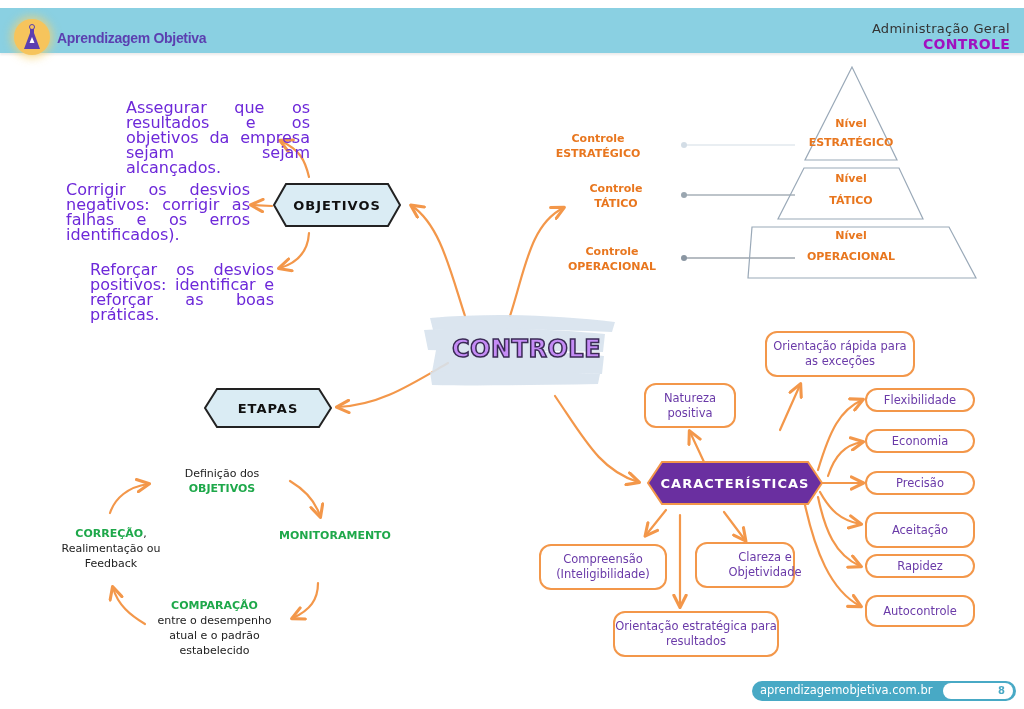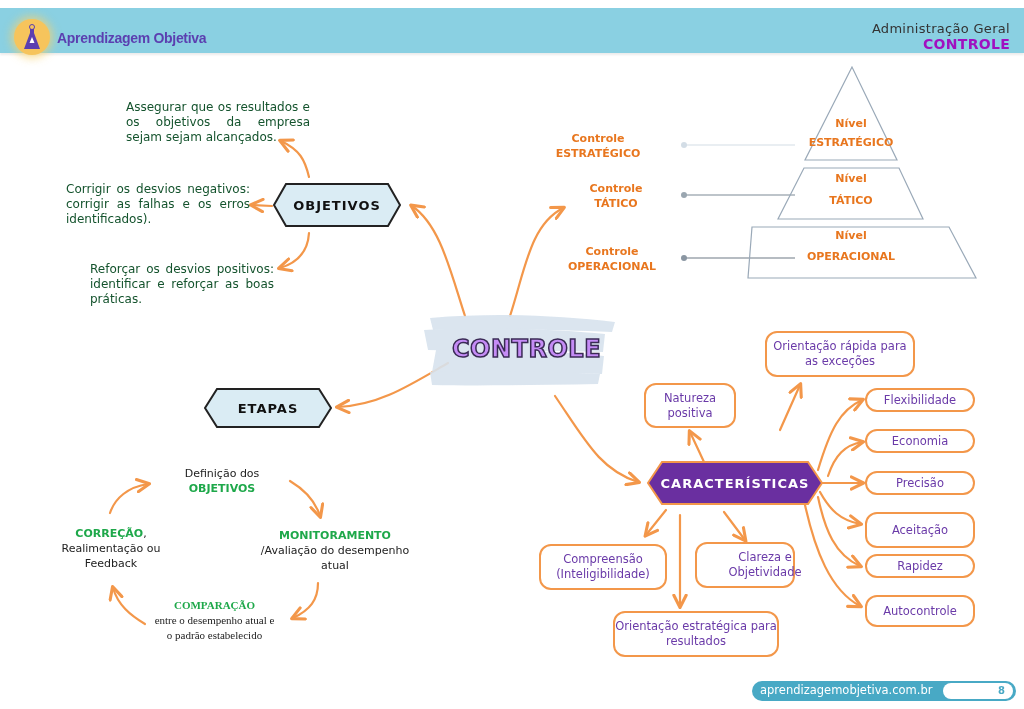--- a/index.html
+++ b/index.html
@@ -10,21 +10,21 @@
   .header { position: absolute; left: 0; top: 8px; width: 1024px; height: 45px; background: #8ad0e2; box-shadow: 0 2px 2px rgba(0,0,0,0.08); }
   .logo { position: absolute; left: 14px; top: 11px; width: 36px; height: 36px; border-radius: 50%; background: #f6c45c; box-shadow: 0 0 8px 3px rgba(246,210,110,0.7); }
   .logo svg { position: absolute; left: 8px; top: 4px; }
   .brand { position: absolute; left: 57px; top: 22px; font-family: "Liberation Sans", sans-serif; font-weight: bold; font-size: 14px; color: #5b3fb0; letter-spacing: -0.3px; }
   .hdr-right { position: absolute; right: 14px; top: 13px; text-align: right; font-family: "DejaVu Sans", sans-serif; }
   .hdr-sub { font-size: 13px; color: #333; letter-spacing: 0.3px; }
   .hdr-title { font-size: 14px; color: #a010c0; font-weight: bold; letter-spacing: 0.3px; }
 
   svg.lines { position: absolute; left: 0; top: 0; width: 1024px; height: 709px; pointer-events: none; }
 
-  .txt { position: absolute; font-size: 12px; line-height: 15px; color: #14532d; }
+  .txt { position: absolute; font-size: 16px; line-height: 15px; color: #6d28d9; }
   .justify { text-align: justify; text-align-last: left; }
 
   .hex { position: absolute; display: flex; align-items: center; justify-content: center; font-weight: bold; }
   .hex svg { position: absolute; left: 0; top: 0; }
   .hex span { position: relative; letter-spacing: 1px; }
 
   .center-word { position: absolute; left: 452px; top: 335px; font-family: "DejaVu Sans", sans-serif; font-weight: 900; font-size: 24px; color: #c58cf6; -webkit-text-stroke: 1.5px #3a2a55; letter-spacing: 0.5px; }
 
   .lvl-label { position: absolute; text-align: center; font-size: 11px; line-height: 15px; color: #e8761e; font-weight: bold; }
   .pyr-text { position: absolute; text-align: center; font-size: 11px; line-height: 14px; color: #e8761e; font-weight: bold; width: 120px; }
@@ -162,23 +162,22 @@
     </svg>
   <span>ETAPAS</span>
 </div>
 
 <div class="stage" style="left:162px; top:466px; width:120px;">
   <div>Definição dos</div>
   <div class="green">OBJETIVOS</div>
 </div>
 <div class="stage" style="left:260px; top:528px; width:150px;">
   <div class="green">MONITORAMENTO</div>
-  <div>/Avaliação do desempenho atual</div>
-</div>
-<div class="stage" style="left:152px; top:598px; width:125px;font-family:Liberation Serif, serif;">
+</div>
+<div class="stage" style="left:152px; top:598px; width:125px;">
   <div class="green">COMPARAÇÃO</div>
   <div>entre o desempenho atual e o padrão estabelecido</div>
 </div>
 <div class="stage" style="left:56px; top:526px; width:110px;">
   <div><span class="green">CORREÇÃO</span>,</div>
   <div>Realimentação ou Feedback</div>
 </div>
 
 <div class="hex" style="left:646px; top:460px; width:178px; height:46px; font-size:13px; color:#fff;">
   <svg width="178" height="46" viewBox="0 0 178 46">

